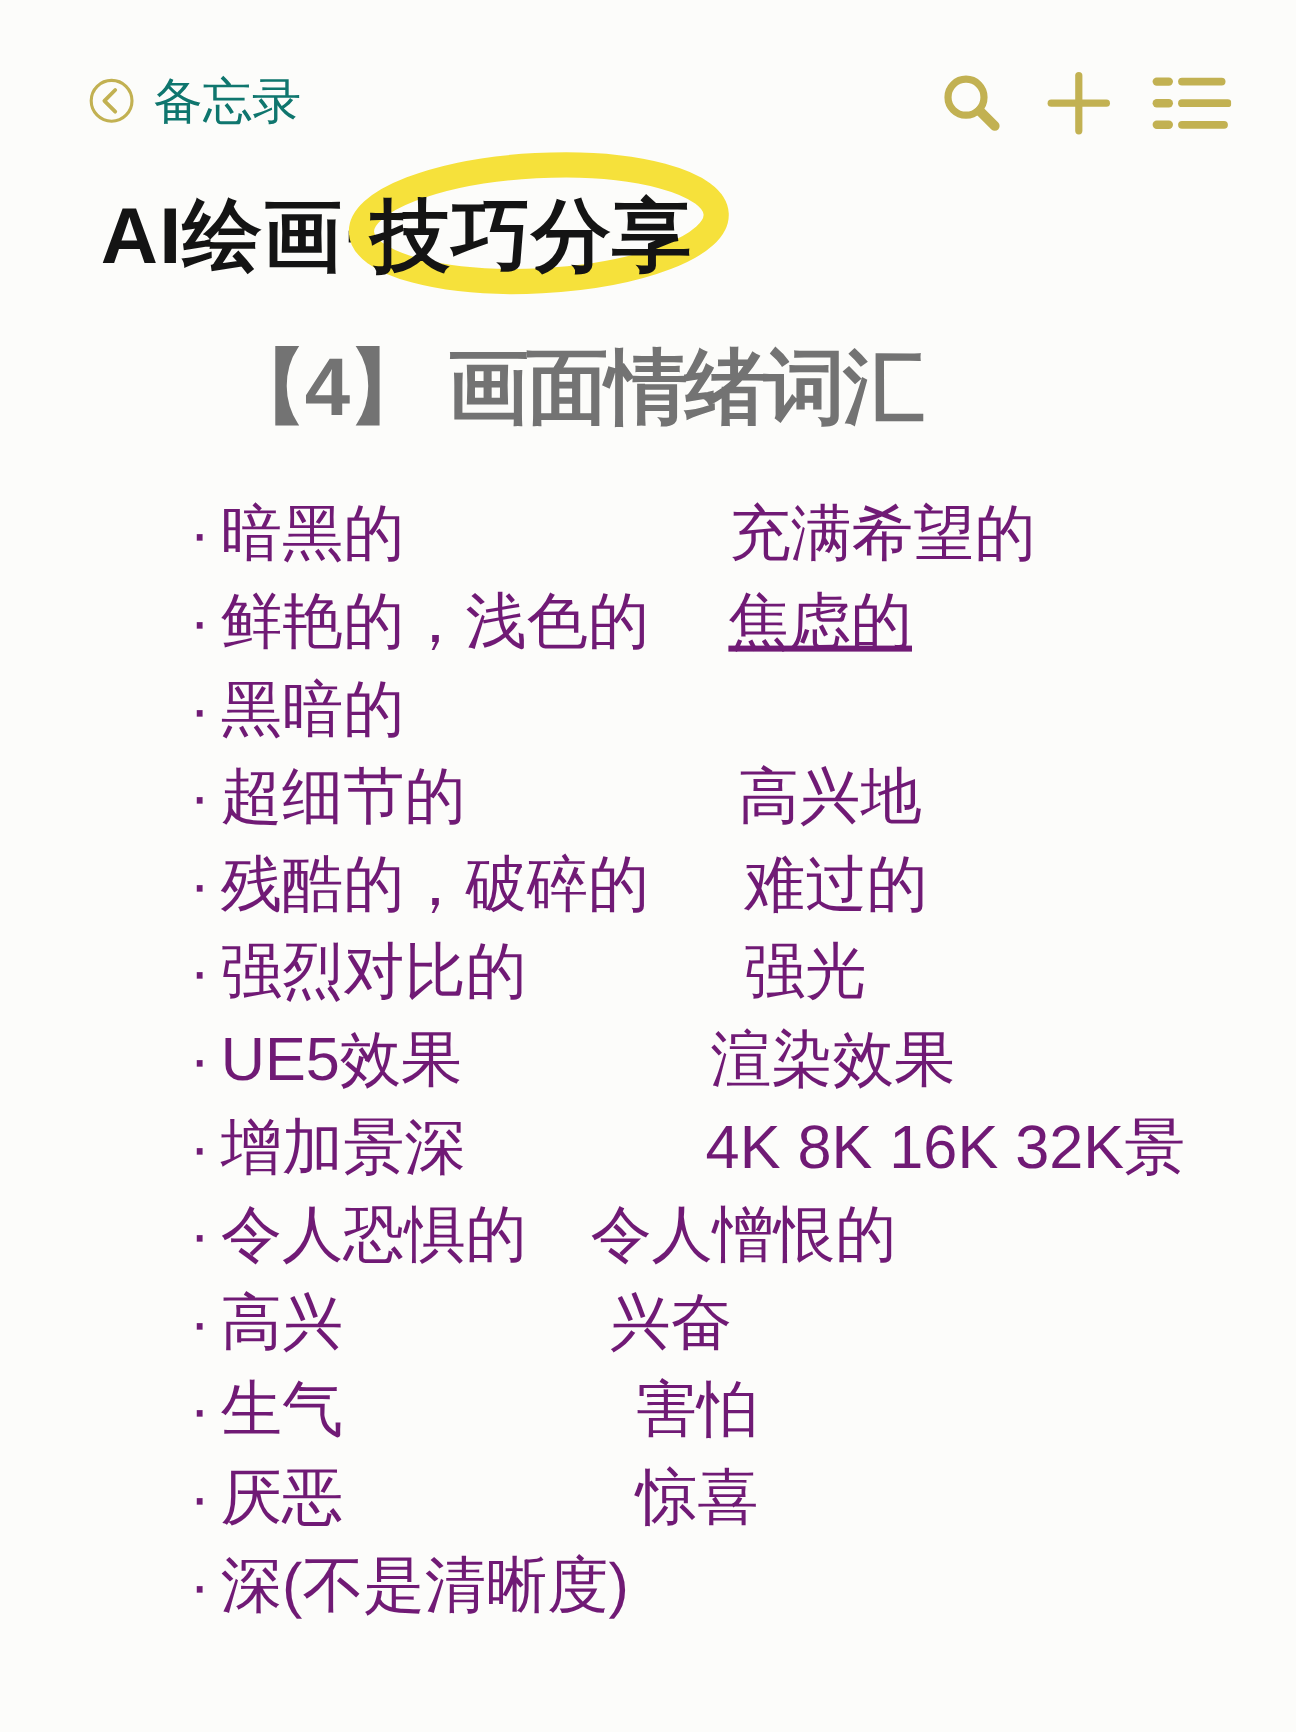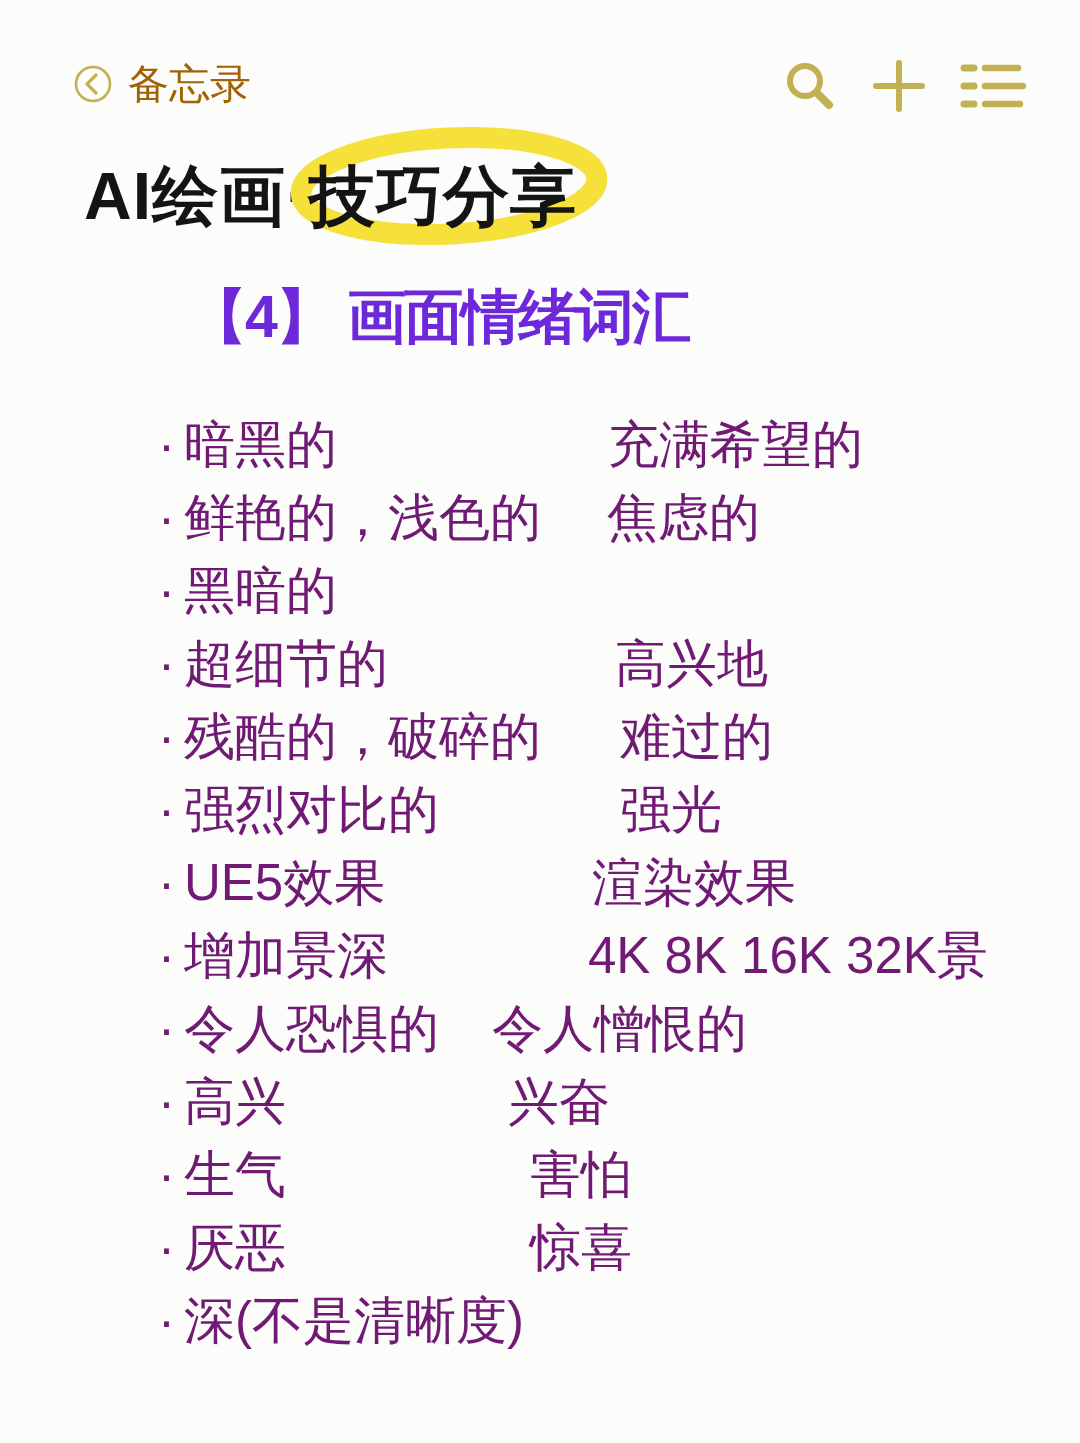--- a/index.html
+++ b/index.html
@@ -6,42 +6,42 @@
   .screen{
     position:relative;width:1080px;height:1443px;overflow:hidden;
     background:#fcfcfa;color:#171717;
     font-family:"Liberation Sans","DejaVu Sans",sans-serif;
   }
   button{background:none;border:none;padding:0;margin:0;cursor:pointer;font:inherit;}
 
   
   .nav{position:absolute;left:0;top:0;width:1080px;height:135px;}
   .back-btn{position:absolute;left:72px;top:60px;display:flex;align-items:center;gap:14px;}
-  .back-label{font-size:41px;line-height:48px;color:#a16207;}
+  .back-label{font-size:41px;line-height:48px;color:#0f766e;}
   .nav-actions{position:absolute;right:54px;top:58px;display:flex;align-items:center;gap:34px;}
   .icon{display:inline-flex;align-items:center;justify-content:center;}
 
   
   .note-title{position:absolute;left:84px;top:152px;margin:0;
     font-size:66px;font-weight:800;letter-spacing:1px;color:#141414;white-space:nowrap;}
   .hl{position:relative;display:inline-block;}
   .hl-ellipse{position:absolute;left:-20px;top:-30px;z-index:0;pointer-events:none;}
   .hl-text{position:relative;z-index:1;}
 
   
   .note-heading{position:absolute;left:188px;top:278px;margin:0;
-    font-size:59px;font-weight:600;letter-spacing:-2px;color:#6d28d9;white-space:pre;}
+    font-size:68px;font-weight:600;letter-spacing:-2px;color:#737373;white-space:pre;}
 
   
   .rows{position:absolute;left:158px;top:408px;width:900px;}
   .note-row{position:relative;height:73px;line-height:73px;font-size:51px;white-space:nowrap;color:#701a75;}
   .bullet{display:inline-block;width:26px;}
   .row-right{position:absolute;top:0;}
   .note-row:nth-child(1)  .row-right{left:450px;}
-  .note-row:nth-child(2)  .row-right{left:449px;}
+  .note-row:nth-child(2)  .row-right{left:449px;text-decoration:underline;}
   .note-row:nth-child(3)  .row-right{left:452px;}
   .note-row:nth-child(4)  .row-right{left:457px;}
   .note-row:nth-child(5)  .row-right{left:462px;}
   .note-row:nth-child(6)  .row-right{left:462px;}
   .note-row:nth-child(7)  .row-right{left:434px;}
   .note-row:nth-child(8)  .row-right{left:430px;}
   .note-row:nth-child(9)  .row-right{left:334px;}
   .note-row:nth-child(10) .row-right{left:350px;}
   .note-row:nth-child(11) .row-right{left:372px;}
   .note-row:nth-child(12) .row-right{left:372px;}

